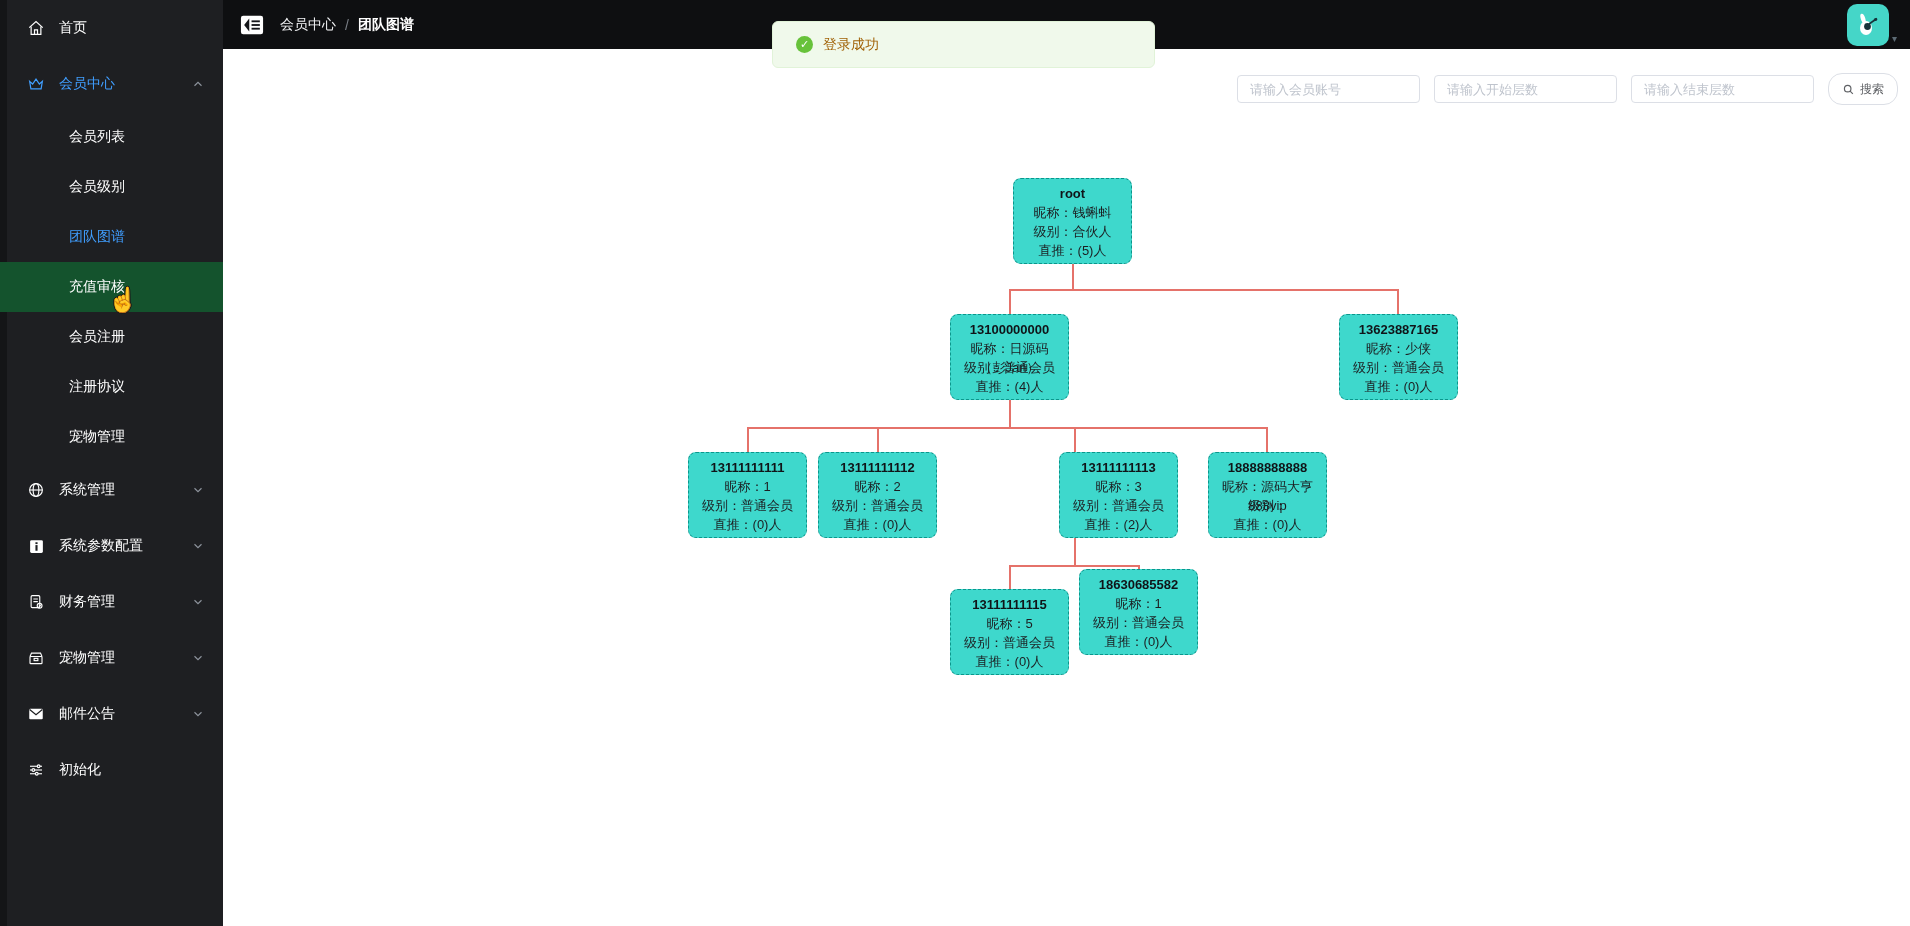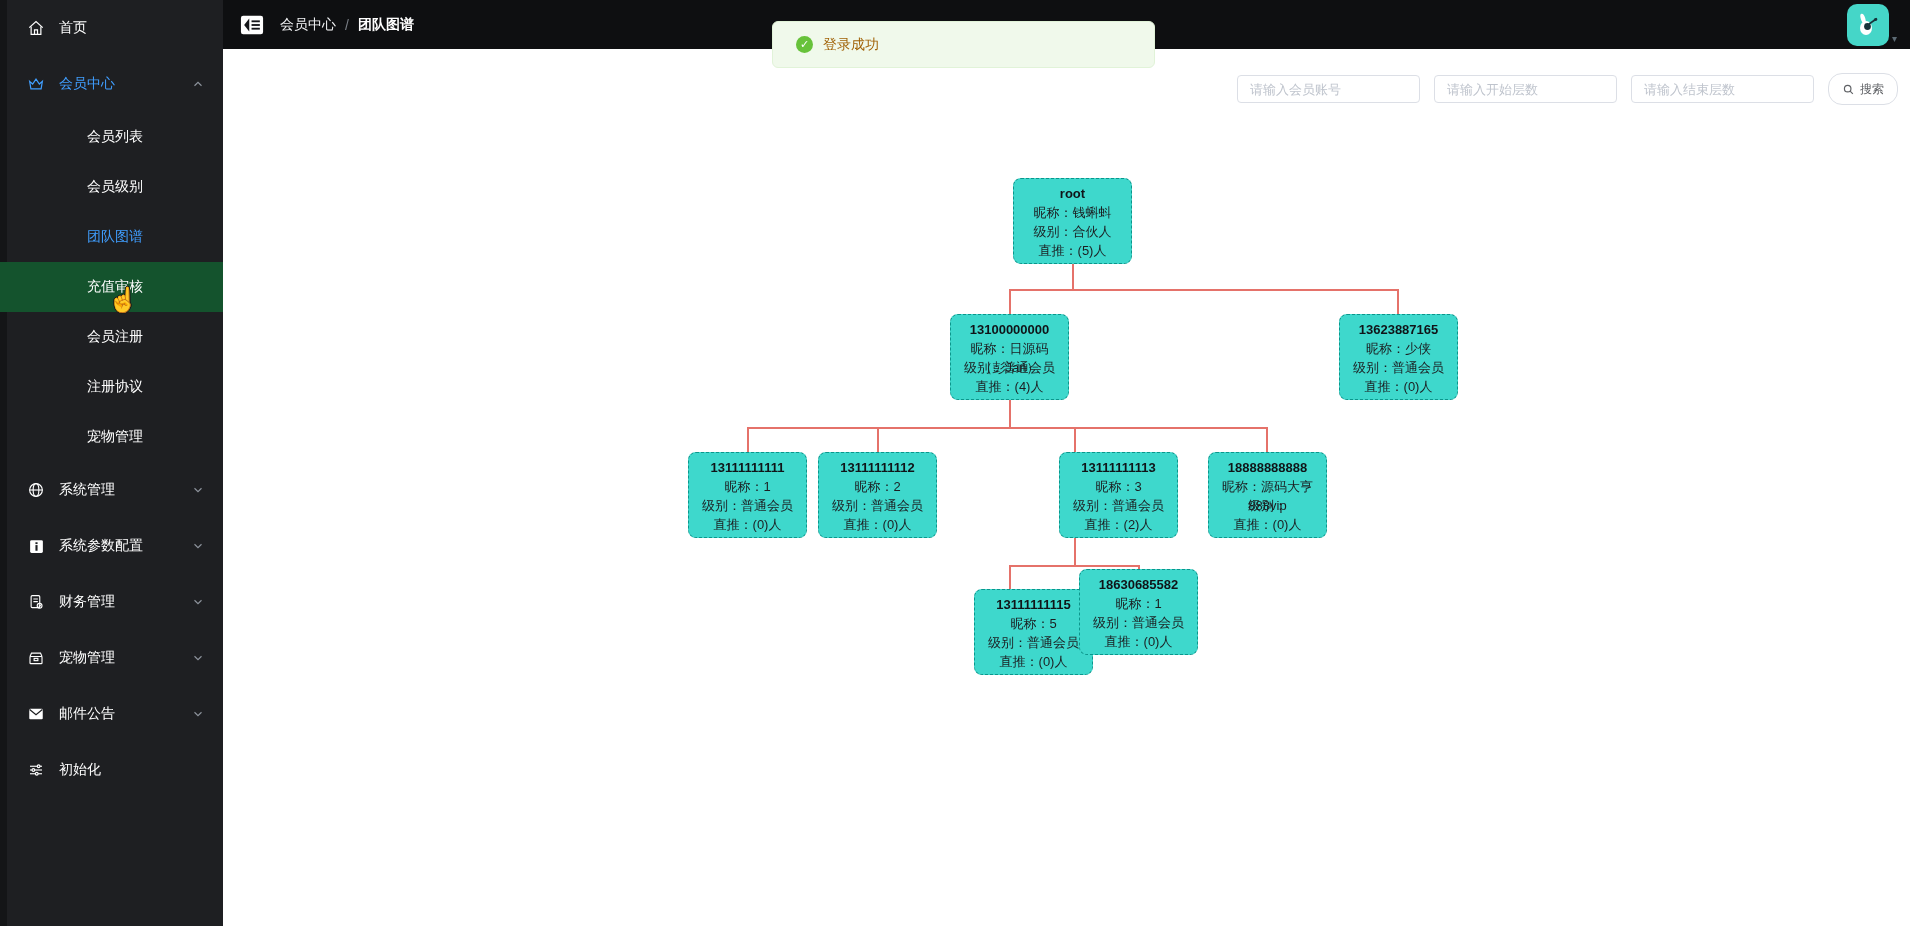--- a/index.html
+++ b/index.html
@@ -4,21 +4,21 @@
 <style>
   * { margin:0; padding:0; box-sizing:border-box; }
   html,body { width:1910px; height:926px; overflow:hidden; font-family:"Liberation Sans",sans-serif; background:#fff; }
 
   #app { display:flex; width:1910px; height:926px; }
 
   
   aside { width:223px; flex-shrink:0; background:#1e1f22; position:relative; color:#fff; }
   aside::before { content:''; position:absolute; left:0; top:0; width:7px; height:100%; background:#141517; }
   .nav-item { height:56px; display:flex; align-items:center; padding:0 18px 0 26px; font-size:14px; color:#ffffff; cursor:pointer; position:relative; }
-  .nav-sub  { height:50px; padding-left:87px; }
+  .nav-sub  { height:50px; padding-left:69px; }
   .nav-item .icon-slot { width:20px; height:20px; margin-right:13px; display:flex; align-items:center; justify-content:center; }
   .nav-item .chev { margin-left:auto; display:flex; color:#8d939c; }
   .nav-active { color:#409eff; }
   .nav-hover { background:#14532d; }
 
   
   main { flex:1; display:flex; flex-direction:column; min-width:0; }
   header { height:49px; background:#0e0f11; display:flex; align-items:center; padding:0 13px 0 17px; gap:16px; }
   .crumbs { display:flex; align-items:center; gap:9px; font-size:14px; }
   .crumb-first { color:#f2f3f5; font-weight:500; cursor:pointer; }
@@ -317,21 +317,21 @@
         <div class="node" style="left:985px;top:403px;">
           <div class="acc">18888888888</div>
           <div>昵称：源码大亨</div>
           <div class="lv">
             <span>级别：</span>
             <span class="lv-overlay" style="">888vip</span>
           </div>
           <div>直推：(0)人</div>
         </div>
 
-        <div class="node" style="left:727px;top:540px;margin-left:24px;">
+        <div class="node" style="left:727px;top:540px;">
           <div class="acc">13111111115</div>
           <div>昵称：5</div>
           <div>级别：普通会员</div>
           <div>直推：(0)人</div>
         </div>
 
         <div class="node" style="left:856px;top:520px;">
           <div class="acc">18630685582</div>
           <div>昵称：1</div>
           <div>级别：普通会员</div>

